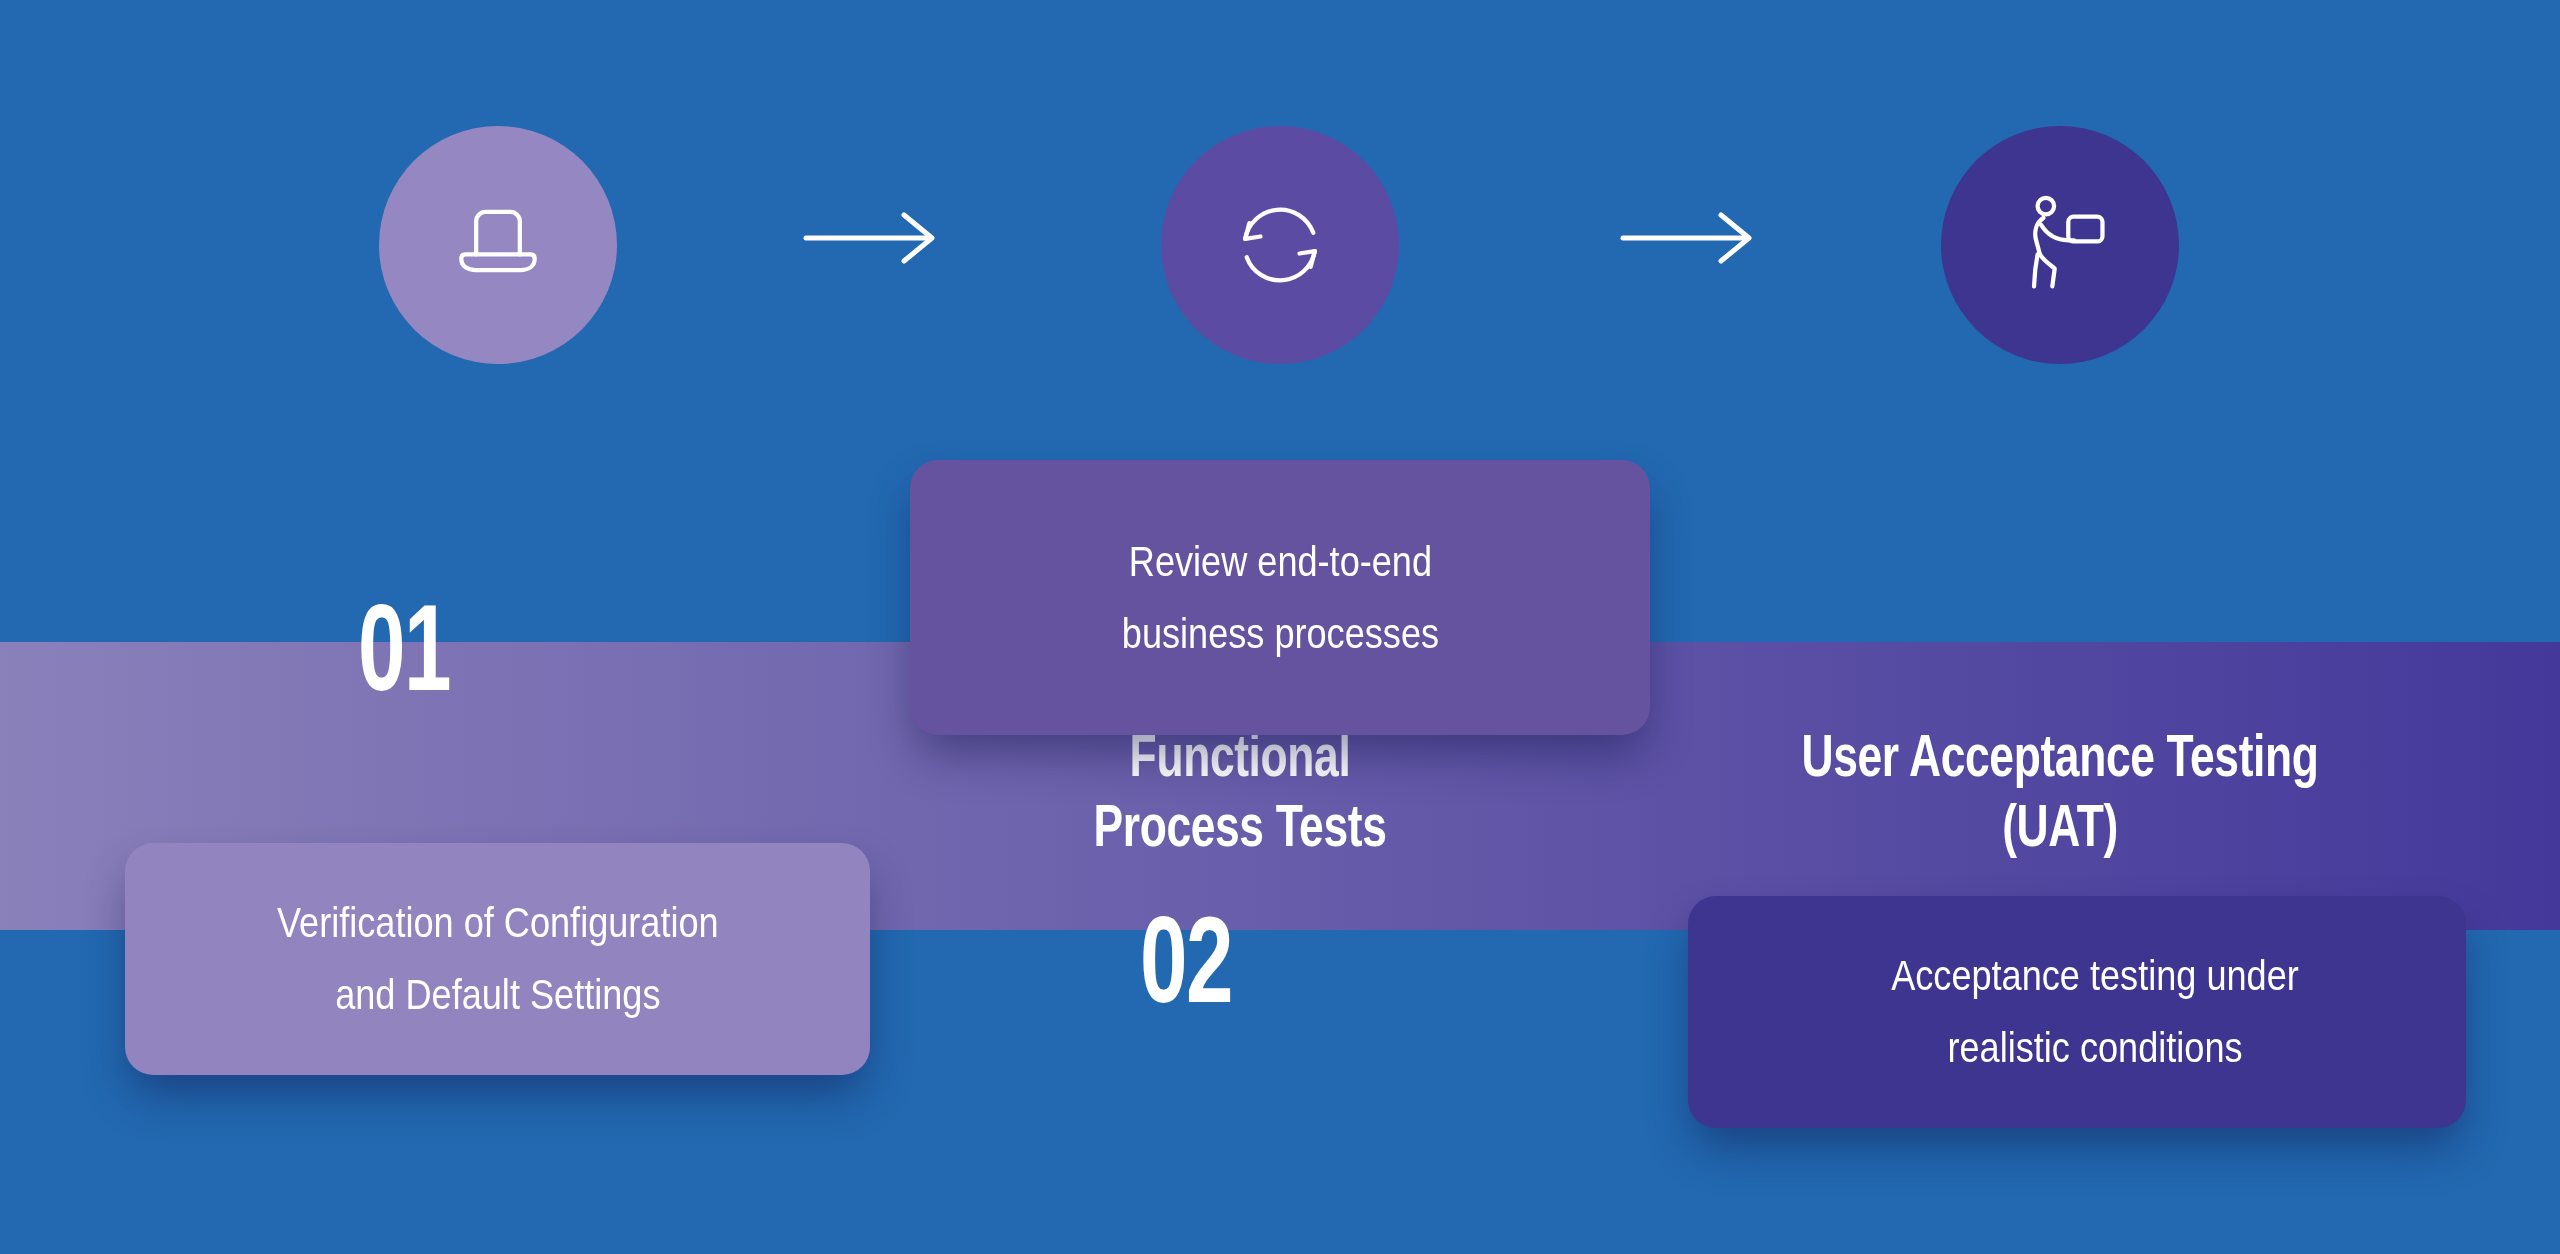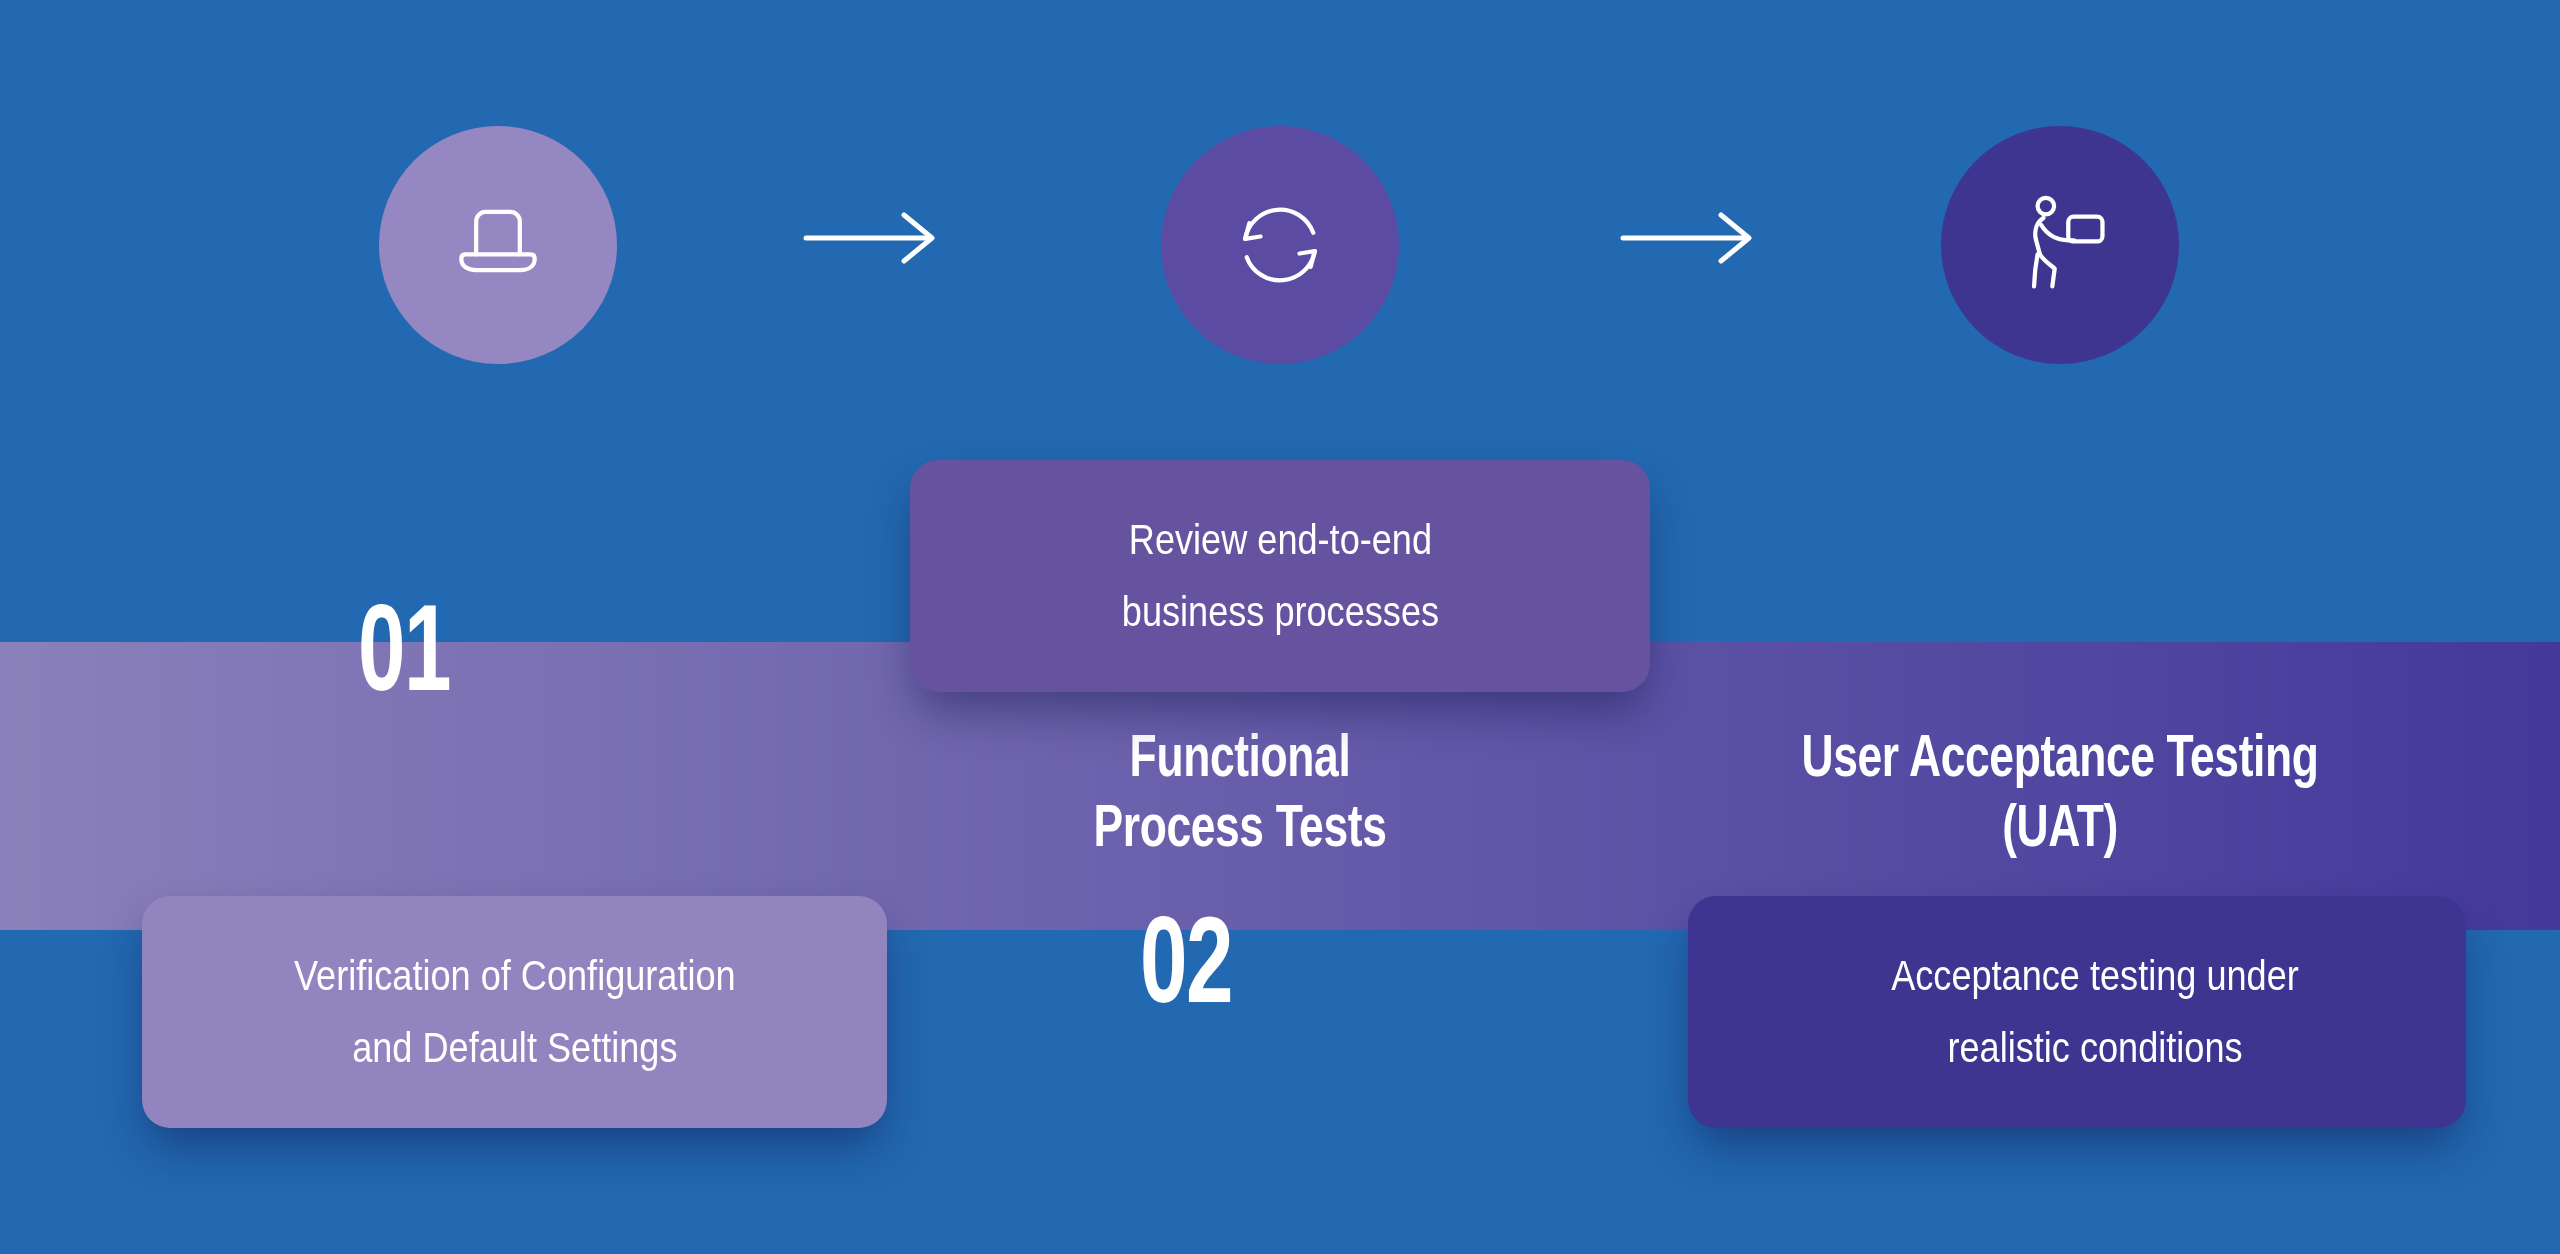--- a/index.html
+++ b/index.html
@@ -45,22 +45,22 @@
   .heading-1{left:118px;}
   .heading-2{left:860px;}
   .heading-3{left:1680px;}
   .card{
     position:absolute;border-radius:28px;
     display:flex;align-items:center;justify-content:center;text-align:center;
     font-size:42px;font-weight:400;line-height:72px;
     box-shadow:0 24px 46px -6px rgba(15,18,70,0.45);
   }
   .card .cond{transform:scaleX(.86);}
-  .card-1{left:125px;top:896px;width:745px;height:232px;background:var(--card-1,#9184bf);margin-left:17px;}
-  .card-2{left:910px;top:460px;width:740px;height:232px;background:var(--card-2,#66539f);}
+  .card-1{left:125px;top:843px;width:745px;height:232px;background:var(--card-1,#9184bf);}
+  .card-2{left:910px;top:460px;width:740px;height:275px;background:var(--card-2,#66539f);}
   .card-3{left:1688px;top:896px;width:742px;height:232px;background:var(--card-3,#3e3590);padding-left:36px;}
   .cond{display:block;transform-origin:50% 50%;}
 </style>
 </head>
 <body>
 
 <div class="canvas" style="--background: #2269b1; --band-left: #8a80ba; --band-right: #44399a; --circle-1: #9487c2; --circle-2: #5c4ba2; --circle-3: #3e3590; --card-1: #9184bf; --card-2: #66539f; --card-3: #3e3590; --text: #ffffff; --arrow: #ffffff;">
 
   <div class="band"></div>
 

